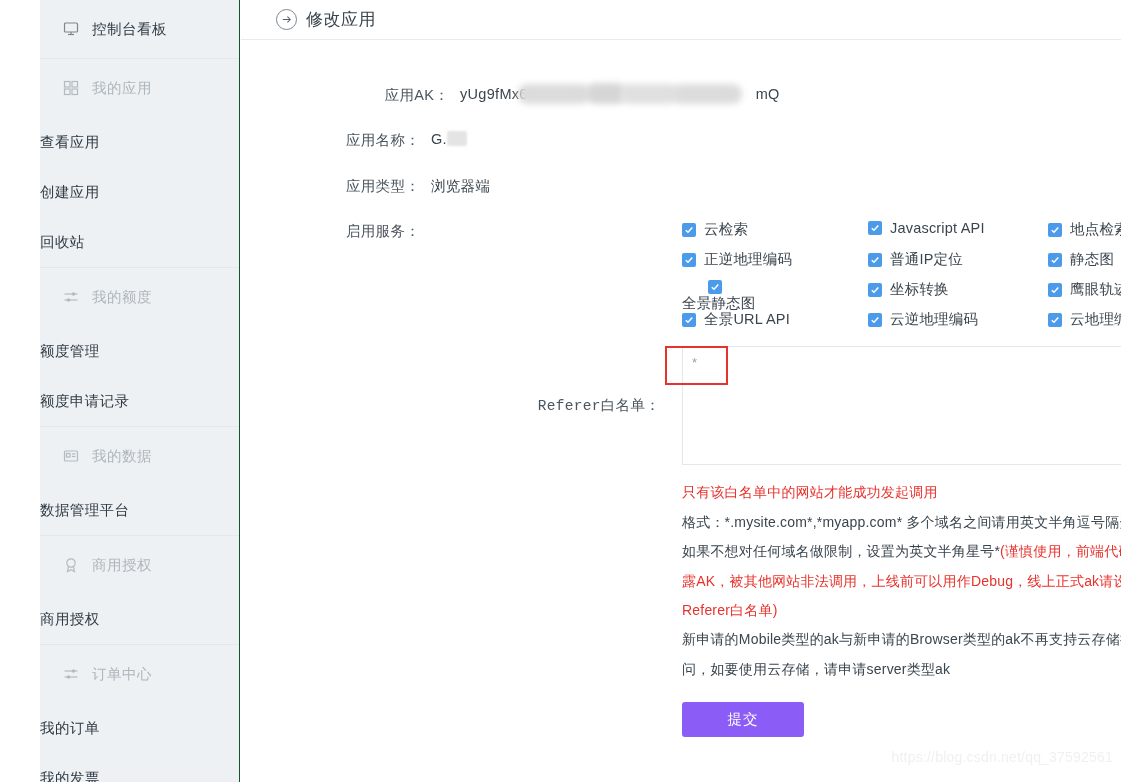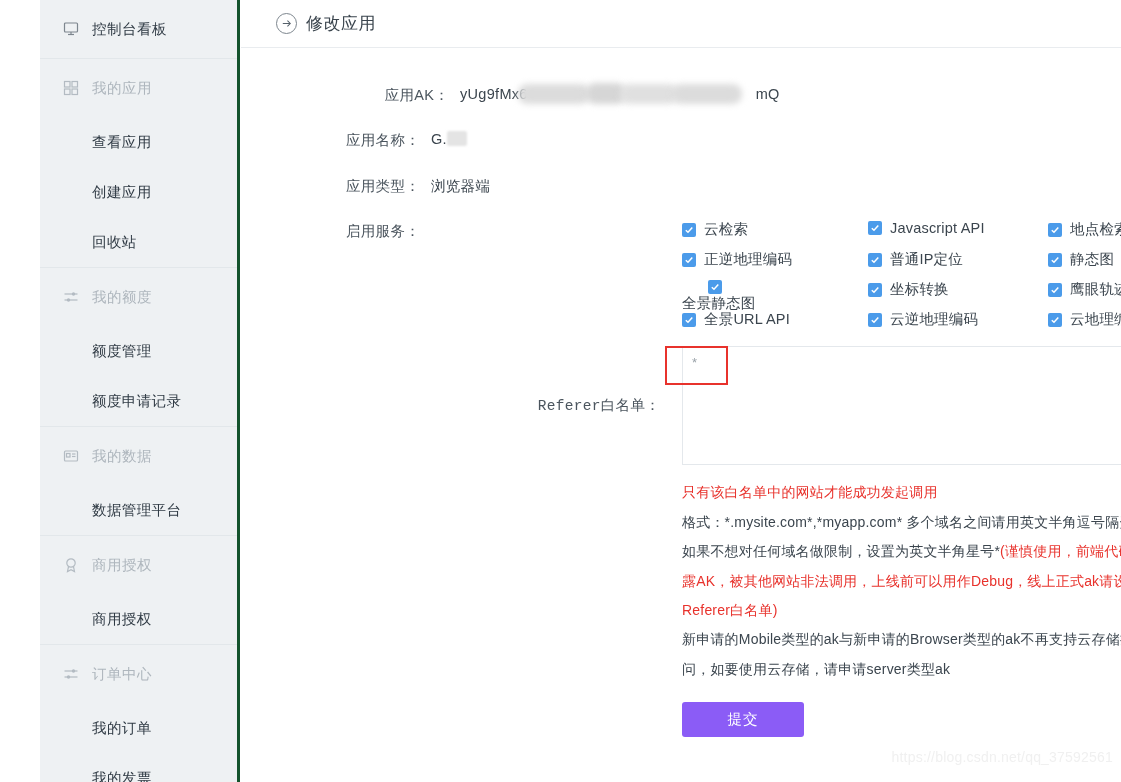--- a/index.html
+++ b/index.html
@@ -10,50 +10,50 @@
     font-family: "Liberation Sans", "DejaVu Sans", sans-serif;
     overflow: hidden;
   }
   #page { position: relative; width: 1121px; height: 782px; background: #fff; }
 
   
   #sidebar {
     position: absolute; left: 40px; top: 0;
     width: 200px; height: 782px;
     background: #eef1f3;
-    border-right: 3px solid #14532d;
+    border-right: 1px solid #14532d;
     overflow: hidden;
   }
   .nav-group { border-bottom: 1px solid #e2e7ea; }
   .nav-group:first-child { border-top: none; }
   .nav-head {
     display: flex; align-items: center;
     height: 58px; padding-left: 22px;
     color: #aeb6bd; font-size: 14.5px; letter-spacing: .5px;
   }
   .nav-head.active { color: #2f3a44; }
   .nav-head .ico {
     width: 18px; height: 18px; margin-right: 12px;
     display: inline-flex; align-items: center; justify-content: center;
     color: #b3bbc2; flex: 0 0 18px;
   }
   .nav-head.active .ico { color: #7d868e; }
   .nav-item {
     display: flex; align-items: center;
-    height: 50px; padding-left: 52px;
+    height: 50px; 
     color: #2f3a44; font-size: 14.5px; letter-spacing: .4px;
     cursor: pointer;
   }
 
   
   #main { position: absolute; left: 241px; top: 0; right: 0; bottom: 0; background: #fff; }
 
   #page-head {
     position: relative;
-    height: 48px;
+    height: 40px;
     display: flex; align-items: center;
     padding-left: 35px;
     border-bottom: 1px solid #e9ecef;
     margin-right: 0;
   }
   #page-head .arrow-circle {
     width: 21px; height: 21px; border-radius: 50%;
     border: 1px solid #7d868e; color: #55606a;
     display: inline-flex; align-items: center; justify-content: center;
     margin-right: 9px; flex: 0 0 21px; cursor: pointer;

